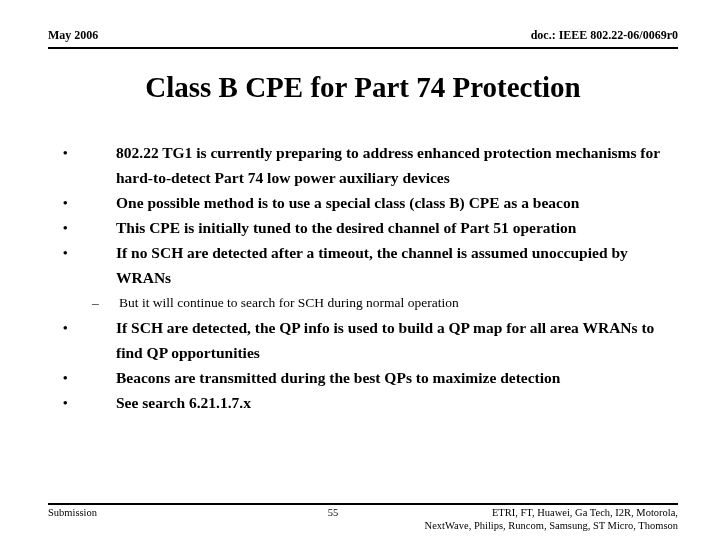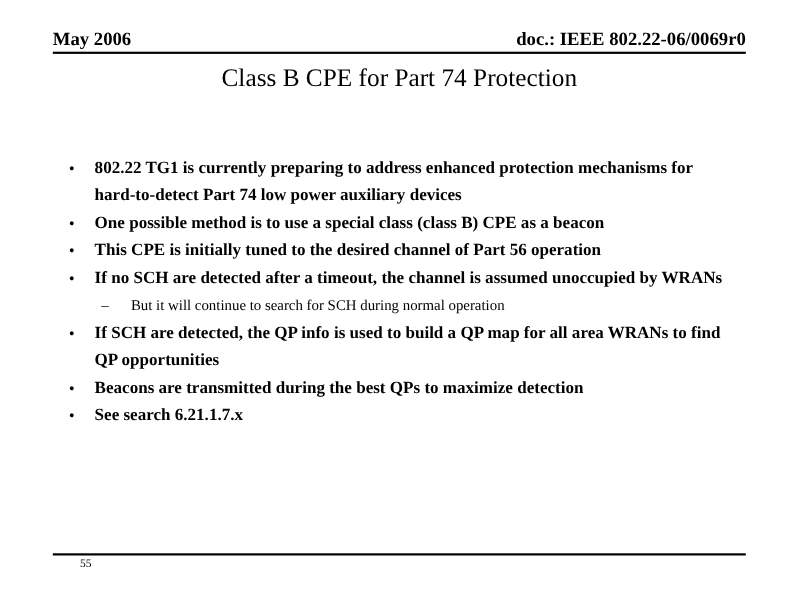--- a/index.html
+++ b/index.html
@@ -28,44 +28,44 @@
     position: absolute;
     left: 48px;
     top: 28px;
     width: 630px;
     height: 22px;
   }
   .header-row {
     display: flex;
     justify-content: space-between;
     align-items: baseline;
-    font-size: 17px;
+    font-size: 12px;
     font-weight: bold;
     line-height: 15px;
   }
   .header-date { white-space: nowrap; }
   .header-doc  { white-space: nowrap; text-align: center; }
   .header-rule {
     position: absolute;
     left: 0;
     top: 19px;
     width: 630px;
     height: 0;
     border-top: 2px solid #000;
   }
 
   
   .slide-title {
     position: absolute;
     left: 48px;
-    top: 56px;
+    top: 72px;
     width: 630px;
     text-align: center;
-    font-size: 23px;
-    font-weight: normal;
+    font-size: 29px;
+    font-weight: bold;
     line-height: 30px;
     letter-spacing: 0px;
   }
 
   
   .body {
     position: absolute;
     left: 56px;
     top: 140px;
     width: 610px;
@@ -78,21 +78,21 @@
     padding-left: 30px;
     margin: 0;
   }
   .bullet .marker {
     position: absolute;
     left: 7px;
     top: 0;
     font-size: 13px;
     line-height: 25px;
   }
-  .bullet .text { display: block; }
+  .bullet .text { display: block; margin-left: 30px; }
 
   .subbullet {
     position: relative;
     font-size: 13.5px;
     font-weight: normal;
     line-height: 25px;
     padding-left: 63px;
     margin: 0;
   }
   .subbullet .marker {
@@ -165,21 +165,21 @@
       <span class="text">802.22 TG1 is currently preparing to address enhanced protection mechanisms for hard-to-detect Part 74 low power auxiliary devices</span>
     </div>
 
     <div class="bullet">
       <span class="marker">•</span>
       <span class="text">One possible method is to use a special class (class B) CPE as a beacon</span>
     </div>
 
     <div class="bullet">
       <span class="marker">•</span>
-      <span class="text">This CPE is initially tuned to the desired channel of Part 56 operation</span>
+      <span class="text">This CPE is initially tuned to the desired channel of Part 51 operation</span>
     </div>
 
     <div class="bullet">
       <span class="marker">•</span>
       <span class="text">If no SCH are detected after a timeout, the channel is assumed unoccupied by WRANs</span>
     </div>
 
     <div class="subbullet">
       <span class="marker">–</span>
       <span class="text">But it will continue to search for SCH during normal operation</span>
@@ -198,17 +198,22 @@
     <div class="bullet">
       <span class="marker">•</span>
       <span class="text">See search 6.21.1.7.x</span>
     </div>
 
   </div>
 
   <div class="footer">
     <div class="footer-rule"></div>
     <div class="footer-row">
+      <div class="footer-left">Submission</div>
       <div class="footer-page">55</div>
+      <div class="footer-right">
+        <span>ETRI, FT, Huawei, Ga Tech, I2R, Motorola,</span>
+        <span>NextWave, Philips, Runcom, Samsung, ST Micro, Thomson</span>
+      </div>
     </div>
   </div>
 
 </div>
 
 </body></html>

